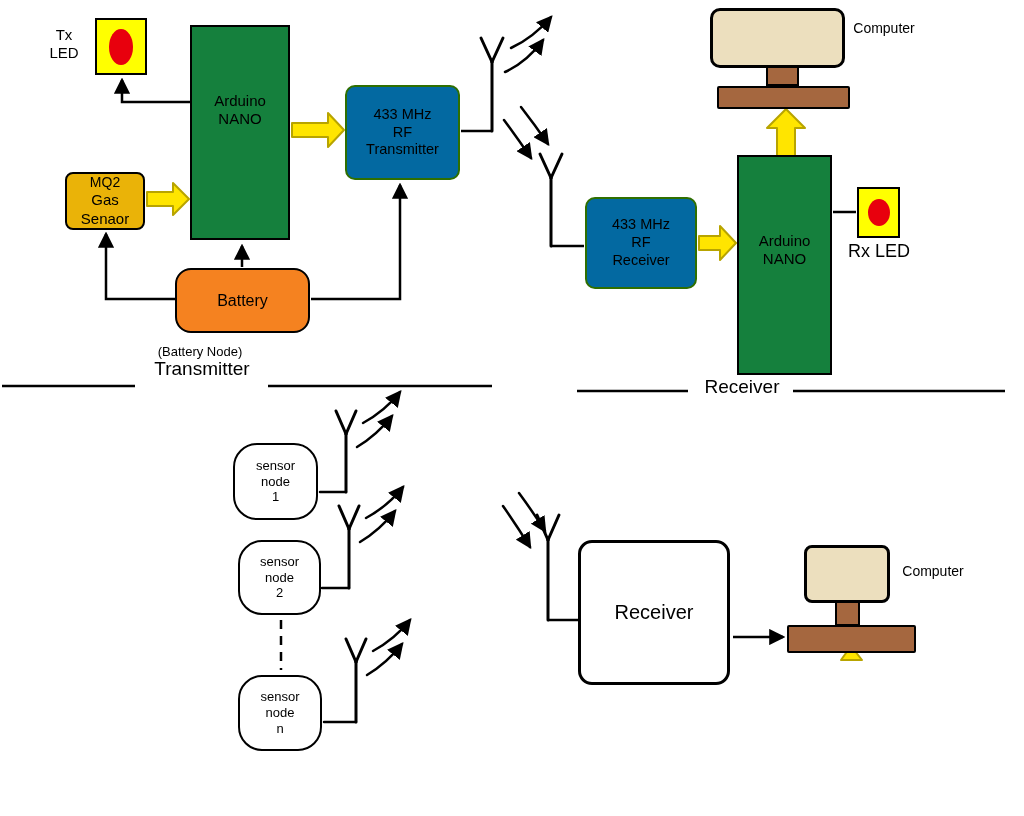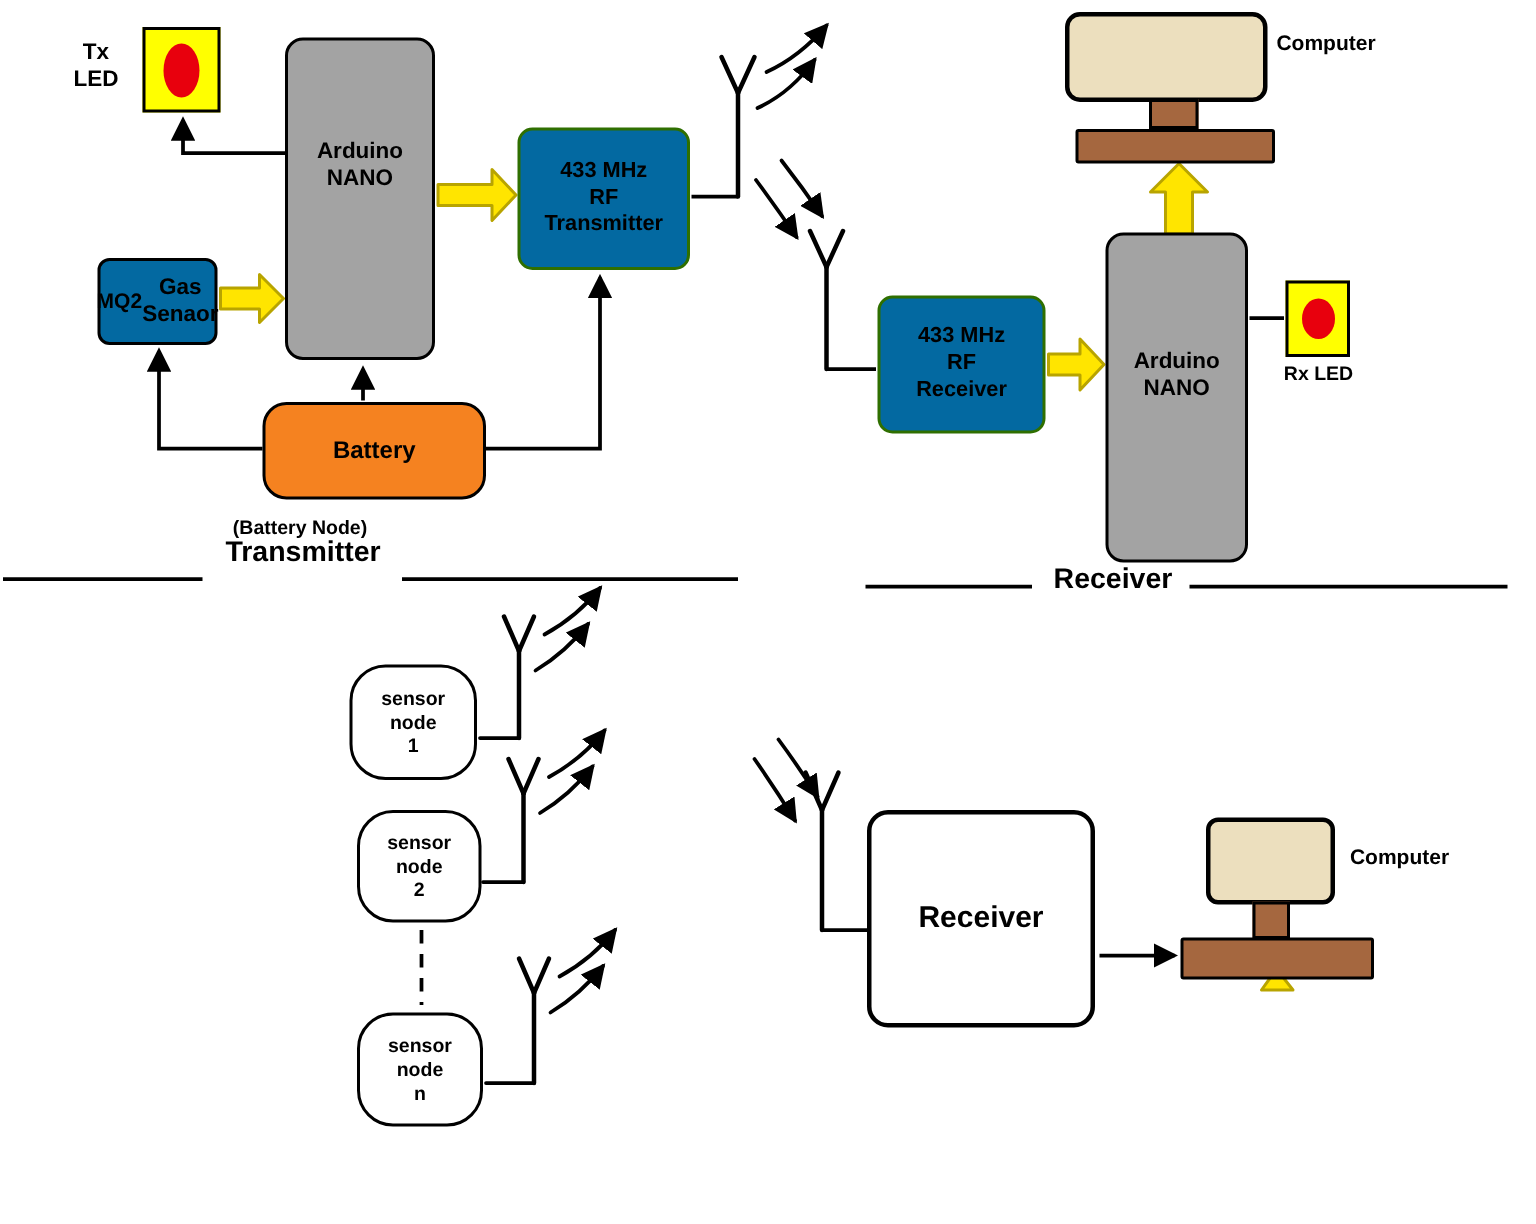--- a/index.html
+++ b/index.html
@@ -1,25 +1,25 @@
 <!DOCTYPE html>
 <html><head>
 <meta charset="utf-8">
 <style>
   *{margin:0;padding:0;box-sizing:border-box}
   body{background:#fff;font-family:"Liberation Sans",sans-serif}
   #stage{position:relative;width:1024px;height:816px;background:#fff;overflow:hidden;color:#000}
   .overlay{position:absolute;left:0;top:0;z-index:1}
   .box,.lbl{position:absolute;z-index:2;display:flex;align-items:center;justify-content:center;
-            text-align:center;font-weight:bold;white-space:pre-line;line-height:1.22}
+            text-align:center;font-weight:normal;white-space:pre-line;line-height:1.22}
   .lbl{z-index:3}
-  .blue{background:#a3a3a3;border:2px solid #000;border-radius:12px}
+  .blue{background:#15803d;border:2px solid #000;border-radius:0}
   .green{background:#0369a1;border:2.5px solid #2f6f00;border-radius:10px;font-size:14.5px}
   .orange{background:#f58220;border:2.5px solid #000;border-radius:16px}
-  .slate{background:#0369a1;border:2px solid #000;border-radius:8px;flex-direction:row}
+  .slate{background:#eab308;border:2px solid #000;border-radius:8px;flex-direction:column}
   .white{background:#fff;border:2.5px solid #000;border-radius:24px}
   .ledbox{position:absolute;z-index:2;background:#ffff00;border:2px solid #000;
           display:flex;align-items:center;justify-content:center}
   .bulb{background:#e8000d;border-radius:50%}
   .mon{position:absolute;z-index:2;background:#ecdfbe;border:3px solid #000;border-radius:10px}
   .brown{position:absolute;z-index:2;background:#a5673f;border:2px solid #000}
   .ln{fill:none;stroke:#000;stroke-width:2.5}
   .ant{fill:none;stroke:#000;stroke-width:3;stroke-linecap:round}
   .wave{fill:none;stroke:#000;stroke-width:2.5;stroke-linecap:round}
   .yarrow{fill:#ffe500;stroke:#b8a400;stroke-width:2;stroke-linejoin:round}
@@ -137,37 +137,37 @@
 
   <div class="box slate" style="left:65px;top:172px;width:80px;height:58px">
     <span style="font-size:14px">MQ2</span>
     <span style="font-size:15px">Gas Senaor</span>
   </div>
 
   <div class="box green" style="left:345px;top:85px;width:115px;height:95px">433 MHz
 RF
 Transmitter</div>
 
-  <div class="box orange" style="left:175px;top:268px;width:149px;height:65px;font-size:16px">Battery</div>
+  <div class="box orange" style="left:175px;top:268px;width:135px;height:65px;font-size:16px">Battery</div>
 
   <div class="lbl" style="left:120px;top:344px;width:160px;font-size:13px">(Battery Node)</div>
   <div class="lbl" style="left:127px;top:357px;width:150px;font-size:19px">Transmitter</div>
 
   <div class="mon" style="left:710px;top:8px;width:135px;height:60px"></div>
   <div class="brown" style="left:766px;top:66px;width:33px;height:20px"></div>
   <div class="brown" style="left:717px;top:86px;width:133px;height:23px;border-radius:2px"></div>
   <div class="lbl" style="left:849px;top:20px;width:70px;font-size:14px">Computer</div>
 
   <div class="box blue" style="left:737px;top:155px;width:95px;height:220px;font-size:15px;padding-bottom:30px">Arduino
 NANO</div>
 
   <div class="ledbox" style="left:857px;top:187px;width:43px;height:51px">
     <div class="bulb" style="width:22px;height:27px"></div>
   </div>
-  <div class="lbl" style="left:848px;top:241px;width:62px;font-size:13px">Rx LED</div>
+  <div class="lbl" style="left:848px;top:241px;width:62px;font-size:18px">Rx LED</div>
 
   <div class="box green" style="left:585px;top:197px;width:112px;height:92px">433 MHz
 RF
 Receiver</div>
 
   <div class="lbl" style="left:686px;top:375px;width:112px;font-size:19px">Receiver</div>
 
   <div class="box white" style="left:233px;top:443px;width:85px;height:77px;font-size:13px">sensor
 node
 1</div>

